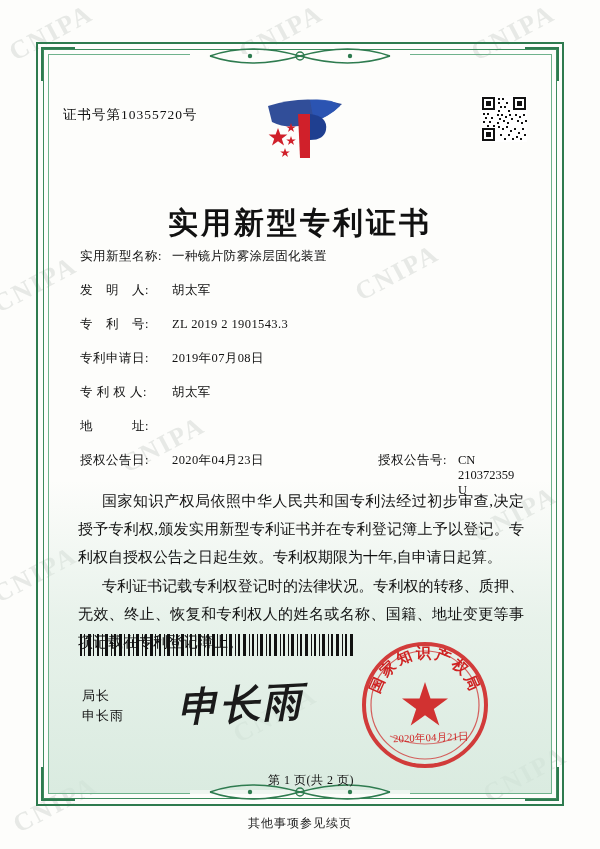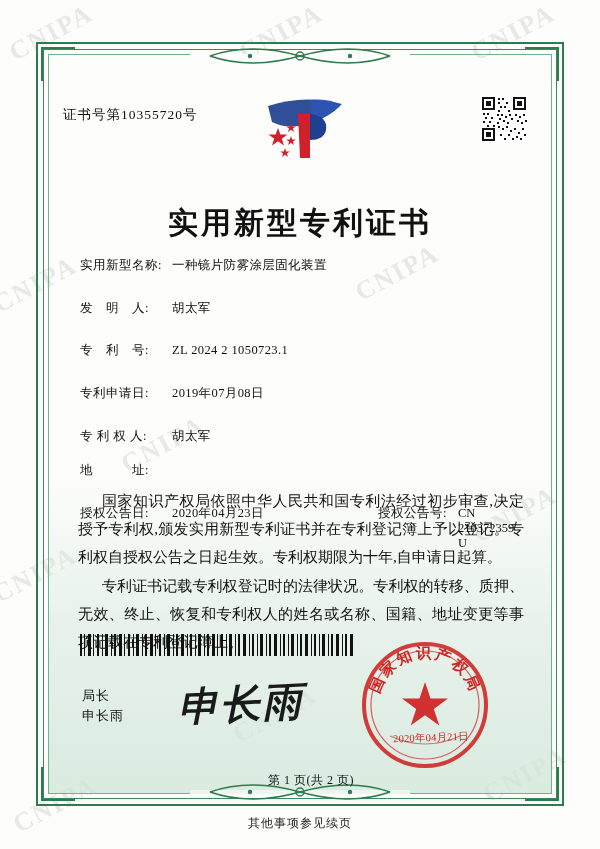--- a/index.html
+++ b/index.html
@@ -149,21 +149,20 @@
   }
   .field-label {
     width: 92px;
     flex: 0 0 92px;
     letter-spacing: 0.5px;
     white-space: nowrap;
   }
   .field-value {
     flex: 1 1 auto;
     letter-spacing: 0.4px;
-    margin-top: 9px;
   }
   .field-row.two-col .field-value {
     flex: 0 0 auto;
     width: 206px;
   }
   .field-label2 {
     flex: 0 0 auto;
     width: 80px;
     letter-spacing: 0.5px;
   }
@@ -385,21 +384,21 @@
     <div class="field-row">
       <div class="field-label">实用新型名称:</div>
       <div class="field-value">一种镜片防雾涂层固化装置</div>
     </div>
     <div class="field-row">
       <div class="field-label">发　明　人:</div>
       <div class="field-value">胡太军</div>
     </div>
     <div class="field-row">
       <div class="field-label">专　利　号:</div>
-      <div class="field-value">ZL 2024 2 1050723.1</div>
+      <div class="field-value">ZL 2019 2 1901543.3</div>
     </div>
     <div class="field-row">
       <div class="field-label">专利申请日:</div>
       <div class="field-value">2019年07月08日</div>
     </div>
     <div class="field-row">
       <div class="field-label">专 利 权 人:</div>
       <div class="field-value">胡太军</div>
     </div>
     <div class="field-row">

